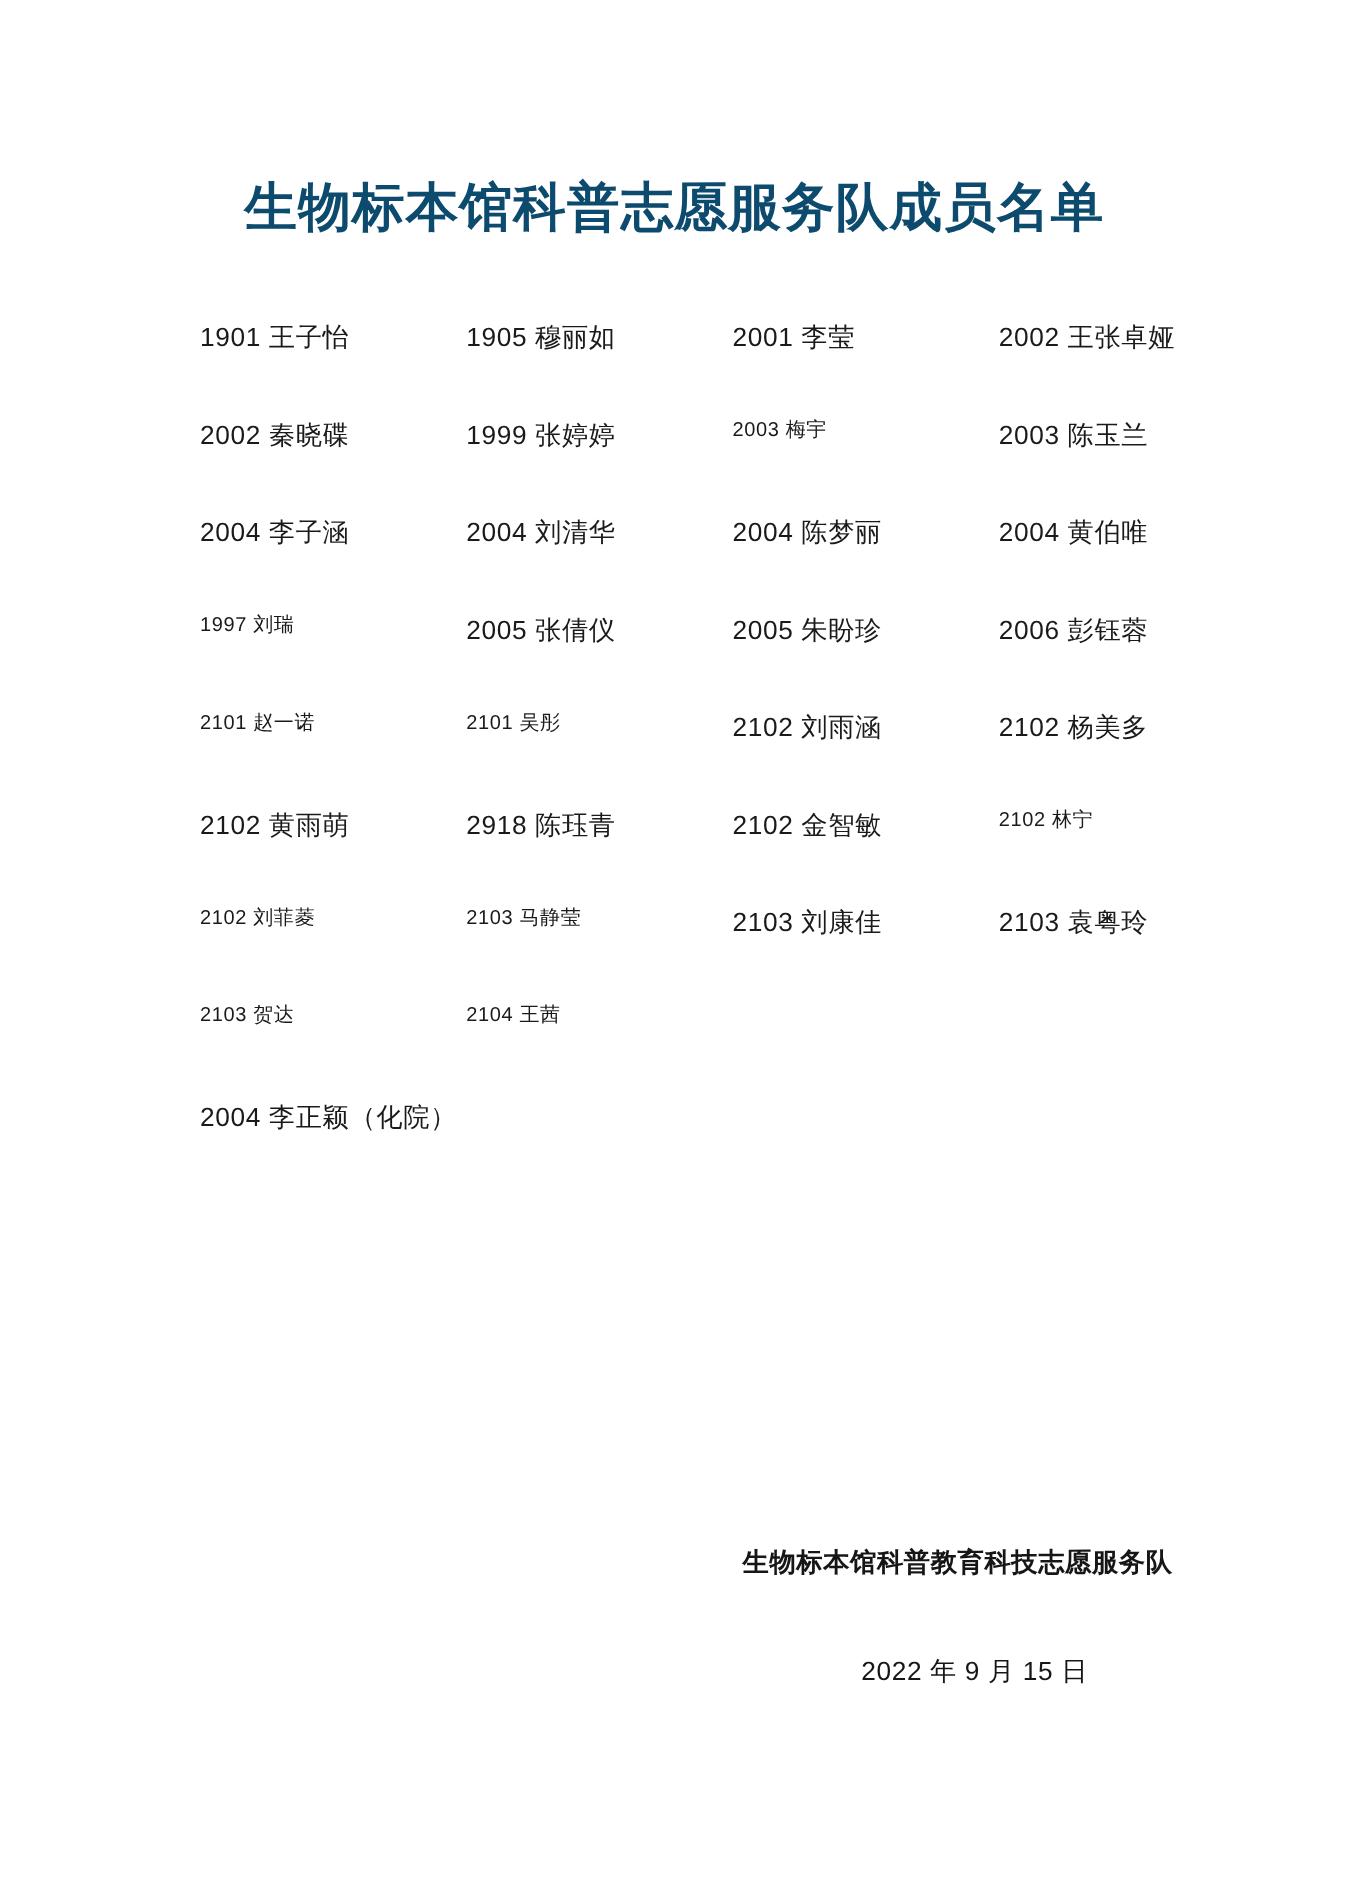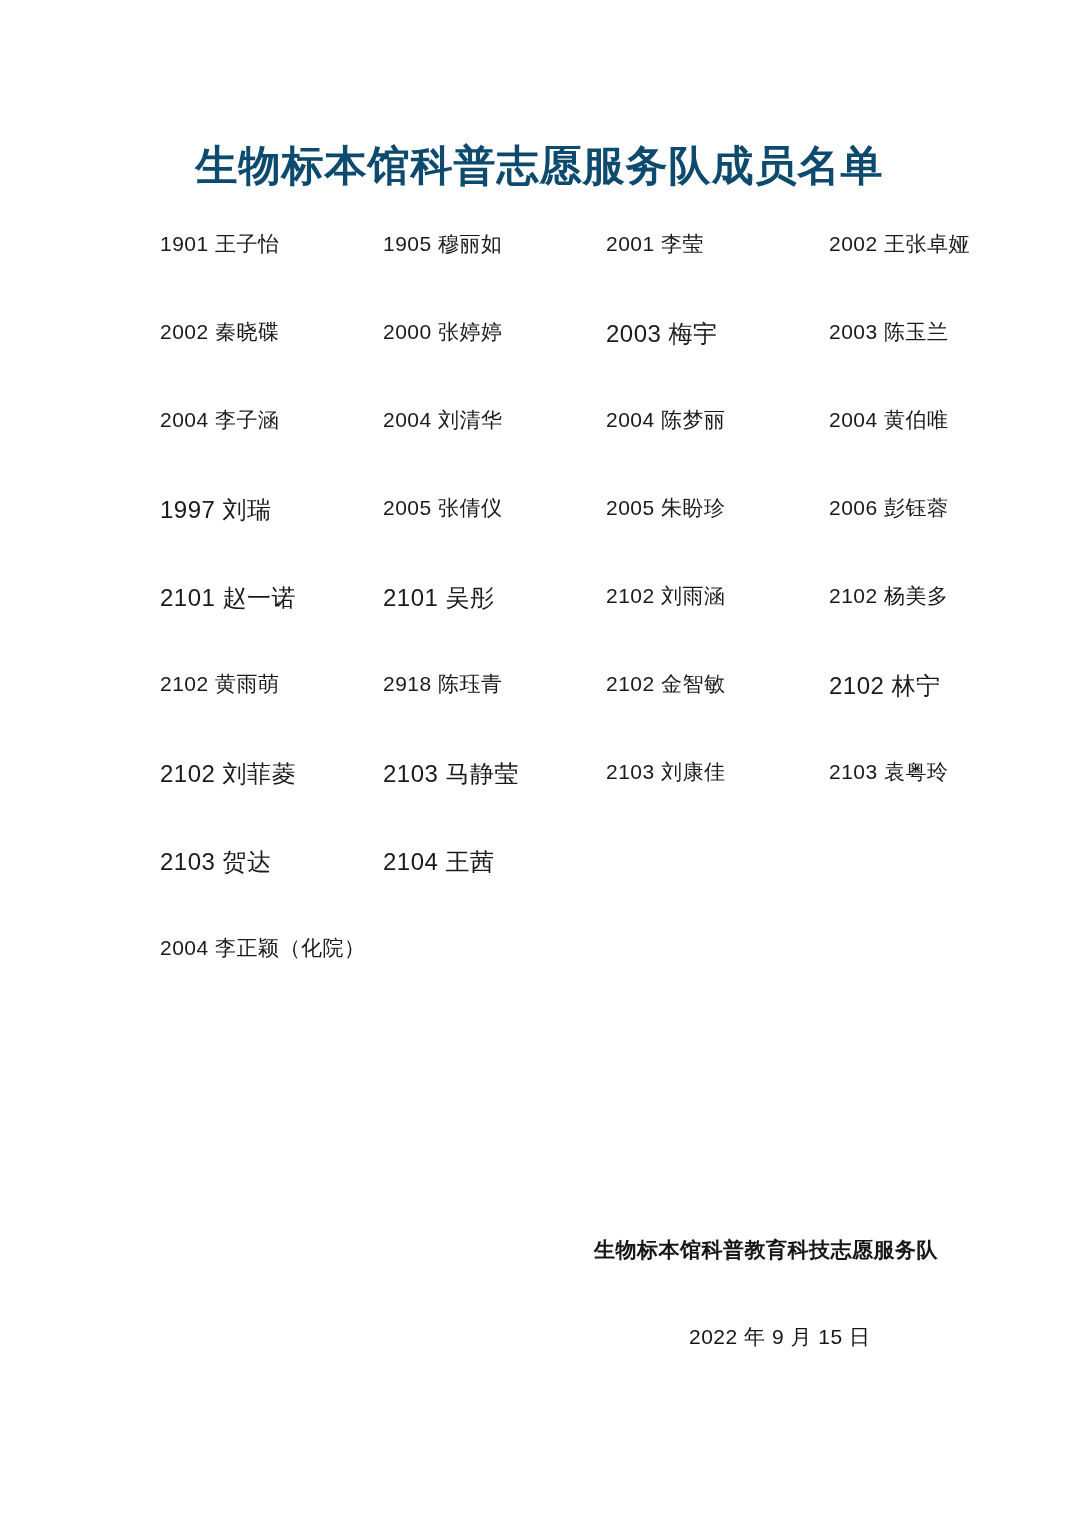--- a/index.html
+++ b/index.html
@@ -24,36 +24,35 @@
     text-align: center;
     font-size: 42px;
     font-weight: 600;
     letter-spacing: 1px;
     color: #0c4a6e;
     white-space: nowrap;
   }
   .member-grid {
     position: absolute;
     left: 160px;
-    top: 230px;
+    top: 256px;
     width: 852px;
     display: grid;
     grid-template-columns: 213px 213px 213px 213px;
     grid-auto-rows: 78px;
-    gap: 10px;
   }
   .member {
     font-size: 21px;
     font-weight: 500;
     white-space: nowrap;
     letter-spacing: 0.5px;
     color: #1a1a1a;
   }
   .member.large {
-    font-size: 24px;
+    font-size: 16px;
   }
   .member:last-child {
     grid-column: 1;
   }
   .signature {
     position: absolute;
     left: 594px;
     top: 1236px;
     font-size: 21px;
     font-weight: 600;
@@ -78,21 +77,21 @@
 <div class="page">
 
   <div class="doc-title">生物标本馆科普志愿服务队成员名单</div>
 
   <div class="member-grid">
       <div class="member">1901 王子怡</div>
       <div class="member">1905 穆丽如</div>
       <div class="member">2001 李莹</div>
       <div class="member">2002 王张卓娅</div>
       <div class="member">2002 秦晓碟</div>
-      <div class="member">2000 张婷婷</div>
+      <div class="member">1999 张婷婷</div>
       <div class="member large">2003 梅宇</div>
       <div class="member">2003 陈玉兰</div>
       <div class="member">2004 李子涵</div>
       <div class="member">2004 刘清华</div>
       <div class="member">2004 陈梦丽</div>
       <div class="member">2004 黄伯唯</div>
       <div class="member large">1997 刘瑞</div>
       <div class="member">2005 张倩仪</div>
       <div class="member">2005 朱盼珍</div>
       <div class="member">2006 彭钰蓉</div>

